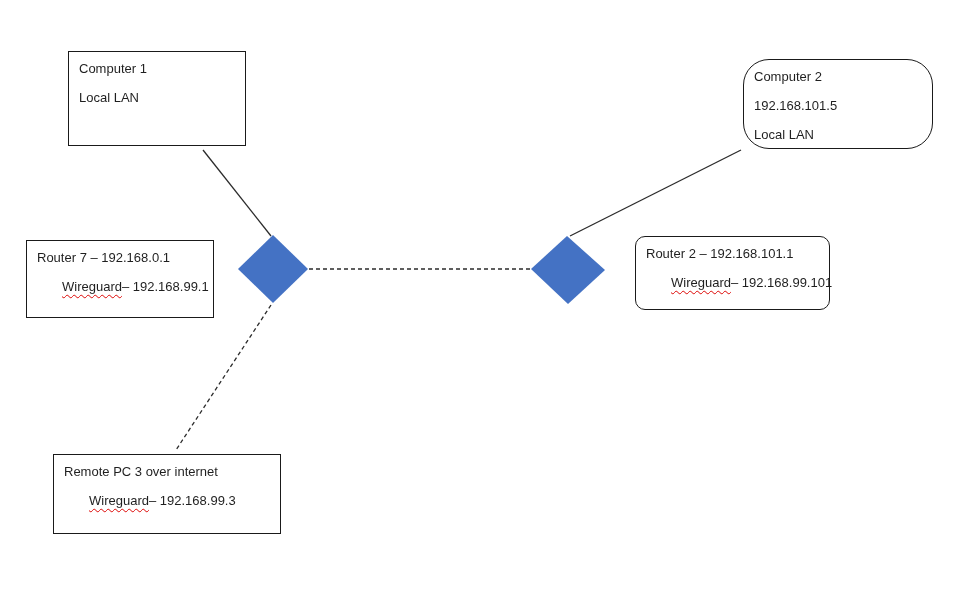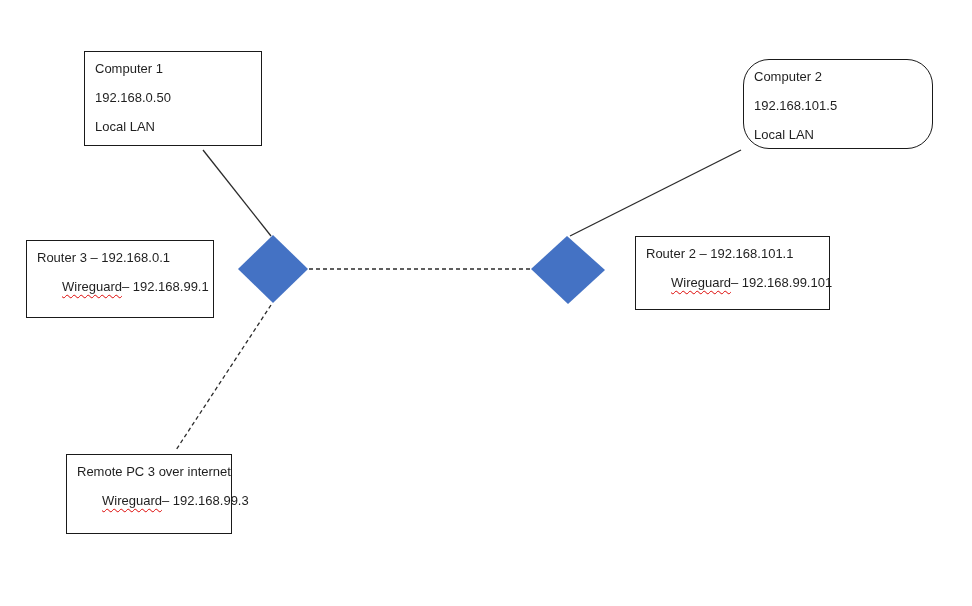--- a/index.html
+++ b/index.html
@@ -60,49 +60,48 @@
 
   <svg class="layer" width="972" height="606" viewBox="0 0 972 606">
     <line class="conn solid" x1="203" y1="150" x2="271" y2="236" stroke="#2b2b2b"></line>
     <line class="conn solid" x1="741" y1="150" x2="570" y2="236" stroke="#2b2b2b"></line>
     <line class="conn dashed" x1="309" y1="269" x2="531" y2="269" stroke="#2b2b2b"></line>
     <line class="conn dashed" x1="271" y1="305" x2="176" y2="450" stroke="#2b2b2b"></line>
     <polygon points="273,235 308,269 273,303 238,269" fill="#4472C4"></polygon>
     <polygon points="567,236 605,270 568,304 531,269" fill="#4472C4"></polygon>
   </svg>
 
-  <div class="node" style="left:68px; top:51px; width:178px; height:95px;margin-left:16px;">
+  <div class="node" style="left:68px; top:51px; width:178px; height:95px;">
     <div class="tline">Computer 1</div>
-    <div class="tline">192.168.0.50</div>
     <div class="tline">Local LAN</div>
   </div>
 
   <div class="node" style="left:743px; top:59px; width:190px; height:90px;border-radius:26px;">
     <div class="tline">Computer 2</div>
     <div class="tline">192.168.101.5</div>
     <div class="tline">Local LAN</div>
   </div>
 
   <div class="node" style="left:26px; top:240px; width:188px; height:78px;">
-    <div class="tline">Router 3 – 192.168.0.1</div>
+    <div class="tline">Router 7 – 192.168.0.1</div>
     <div class="tline">
         <span class="squiggle">Wireguard</span>
         <span> – 192.168.99.1</span>
       </div>
   </div>
 
-  <div class="node" style="left:635px; top:236px; width:195px; height:74px;">
+  <div class="node" style="left:635px; top:236px; width:195px; height:74px;border-radius:10px;">
     <div class="tline">Router 2 – 192.168.101.1</div>
     <div class="tline">
         <span class="squiggle">Wireguard</span>
         <span> – 192.168.99.101</span>
       </div>
   </div>
 
-  <div class="node" style="left:66px; top:454px; width:166px; height:80px;">
+  <div class="node" style="left:53px; top:454px; width:228px; height:80px;">
     <div class="tline">Remote PC 3 over internet</div>
     <div class="tline">
         <span class="squiggle">Wireguard</span>
         <span> – 192.168.99.3</span>
       </div>
   </div>
 
 </div>
 
 </body></html>

